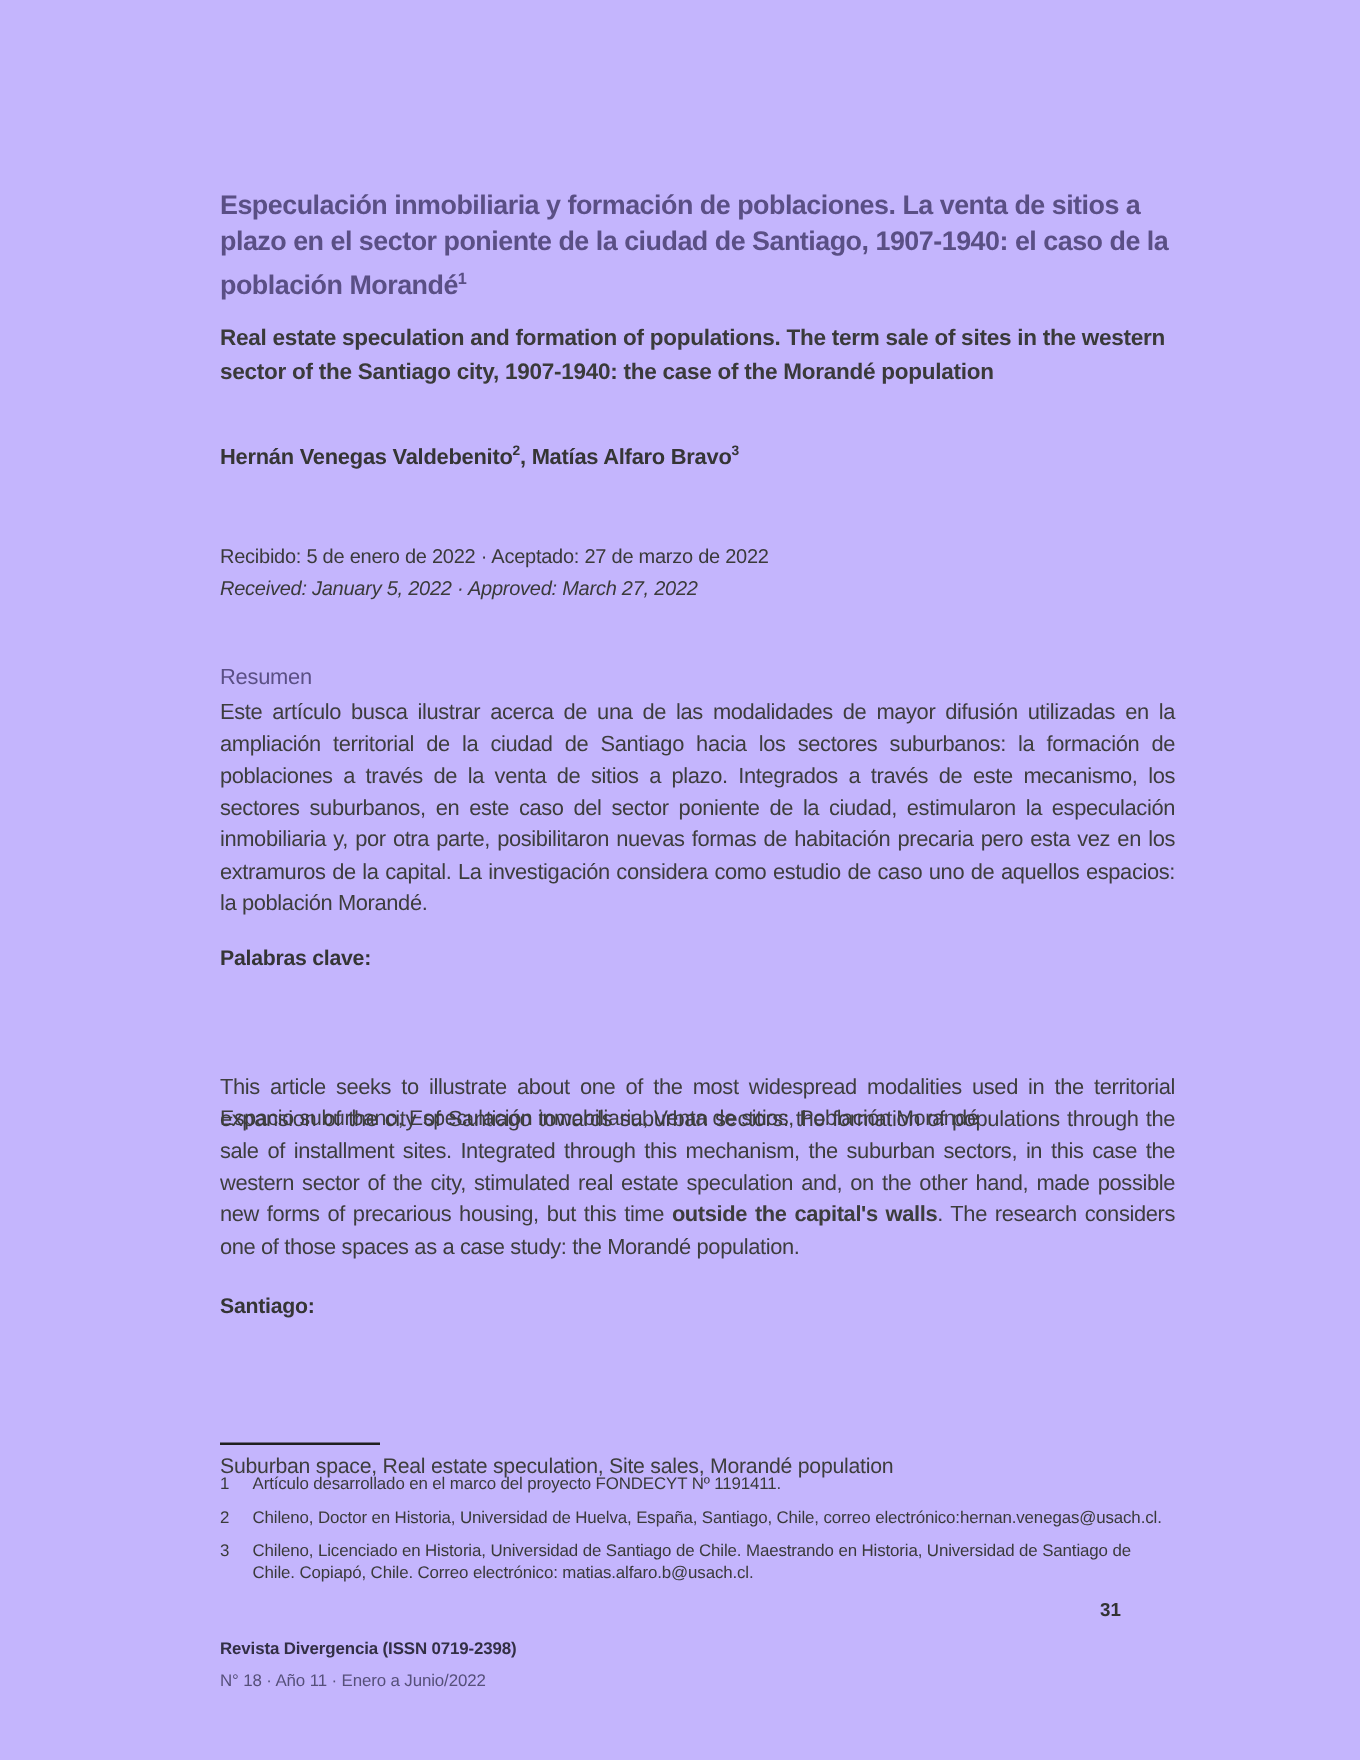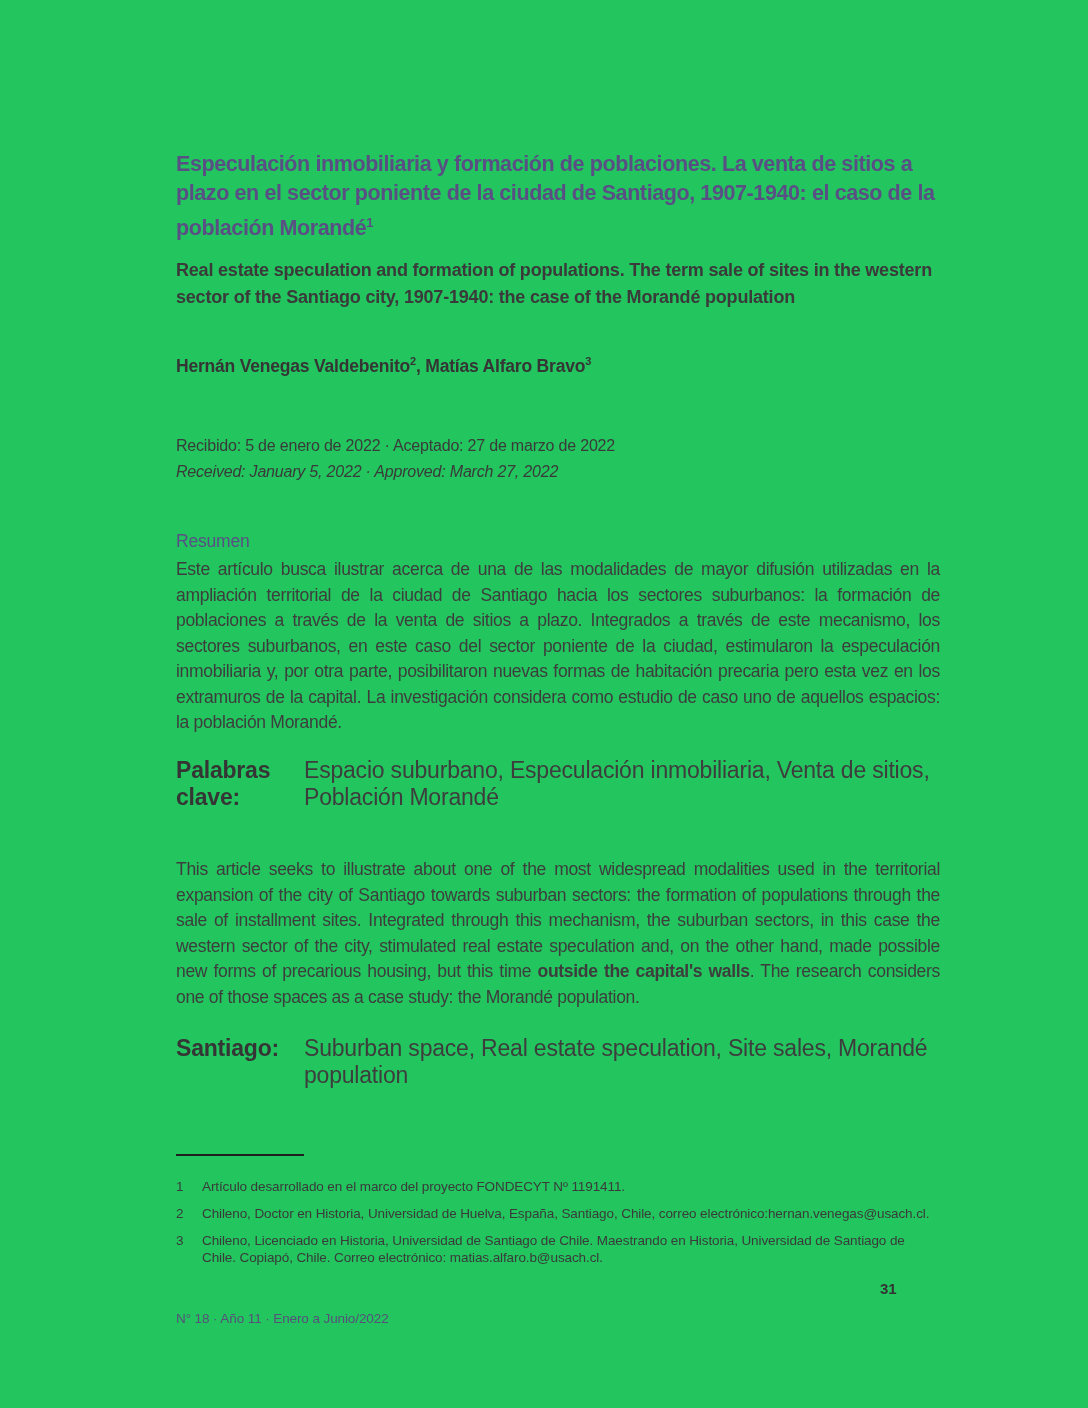--- a/index.html
+++ b/index.html
@@ -1,21 +1,21 @@
 <!DOCTYPE html>
 <html><head>
 <meta charset="utf-8">
 <style>
   * { margin: 0; padding: 0; box-sizing: border-box; }
   html, body { background: #ffffff; }
   .page {
     position: relative;
     width: 1088px;
     height: 1408px;
-    background: #22c55e;
+    background: #c4b5fd;
     font-family: "Liberation Sans", sans-serif;
     color: #3f3f3f;
     overflow: hidden;
   }
   .block { position: absolute; left: 176px; width: 764px; }
 
   .title-es {
     top: 150px;
     font-size: 21.5px;
     font-weight: bold;
@@ -58,21 +58,21 @@
     font-size: 17.5px;
     line-height: 25.5px;
     letter-spacing: -0.3px;
     text-align: justify;
     color: #3d3d3d;
   }
   .resumen-body { top: 557px; }
   .abstract-body { top: 857px; }
   .bold-inline { font-weight: bold; }
 
-  .kv-row { display: flex; font-size: 23px; letter-spacing: -0.2px; color: #3d3d3d; }
+  .kv-row { display: flex; font-size: 17px; letter-spacing: -0.2px; color: #3d3d3d; flex-direction: column; }
   .kv-row .kv-label { width: 128px; flex: 0 0 128px; font-weight: bold; color: #353535; }
   .kv-row .kv-value { flex: 1; }
   .palabras-row { top: 757px; }
   .keywords-row { top: 1035px; }
 
   .footnote-rule {
     position: absolute;
     left: 176px;
     top: 1154px;
     width: 128px;
@@ -142,18 +142,19 @@
       <span class="fn-number">2</span>
       <span class="fn-text">Chileno, Doctor en Historia, Universidad de Huelva, España, Santiago, Chile, correo electrónico:hernan.venegas@usach.cl.</span>
     </div>
     <div class="footnote">
       <span class="fn-number">3</span>
       <span class="fn-text">Chileno, Licenciado en Historia, Universidad de Santiago de Chile. Maestrando en Historia, Universidad de Santiago de Chile. Copiapó, Chile. Correo electrónico: matias.alfaro.b@usach.cl.</span>
     </div>
   </div>
 
   <div class="block footer-left">
+    <div class="journal">Revista Divergencia (ISSN 0719-2398)</div>
     <div class="issue">N° 18 · Año 11 · Enero a Junio/2022</div>
   </div>
 
   <div class="page-number">31</div>
 
 </div>
 
 </body></html>

